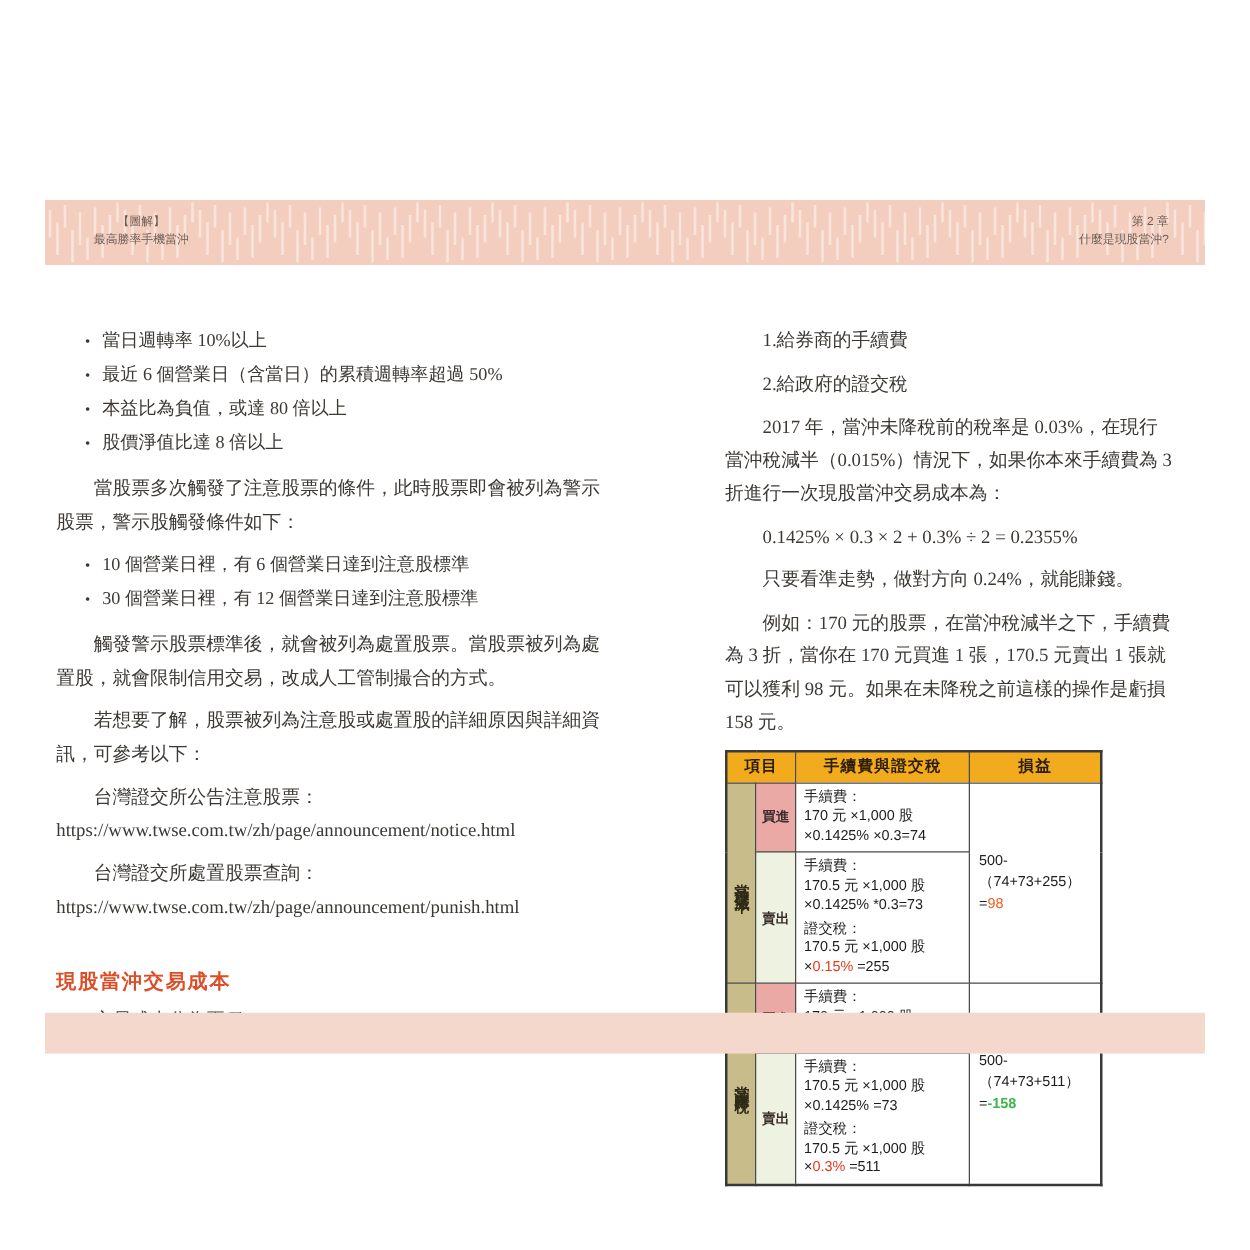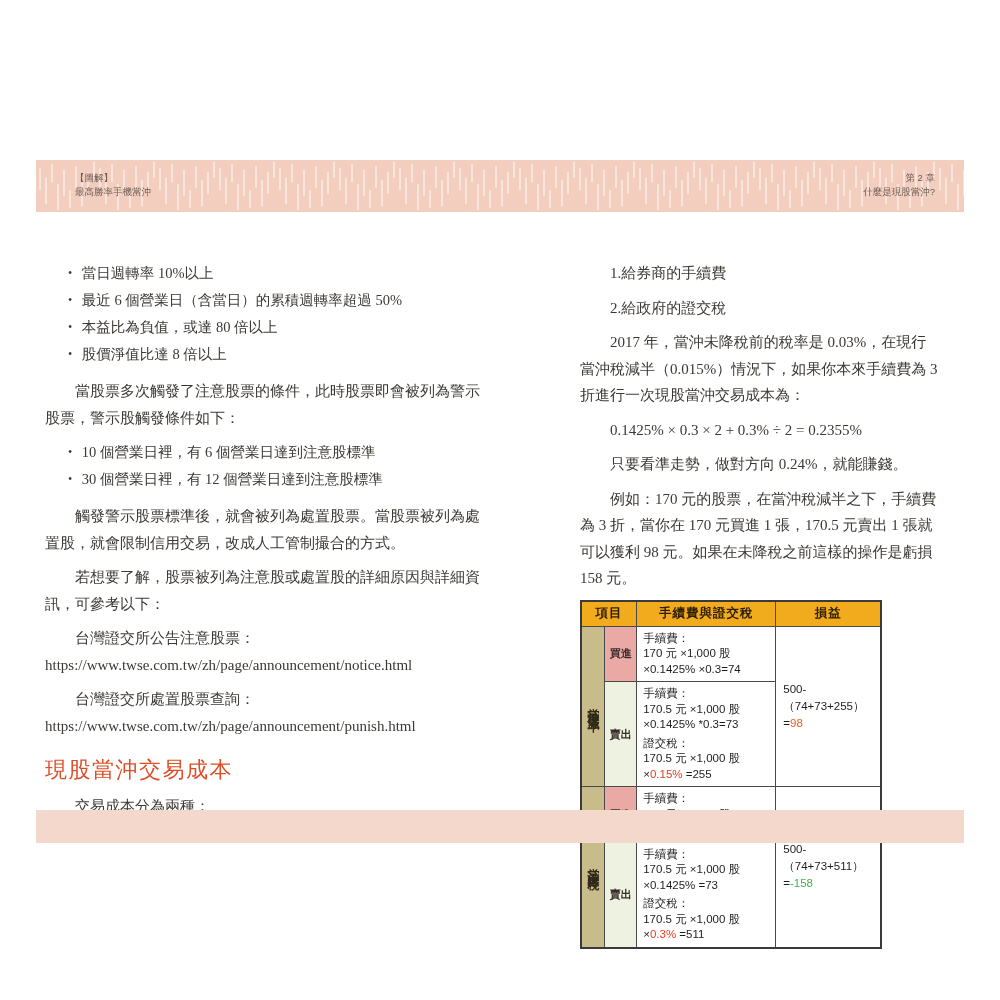--- a/index.html
+++ b/index.html
@@ -10,33 +10,33 @@
   }
   html,body{margin:0;padding:0;}
   body{
     width:1000px;height:1000px;background:#ffffff;position:relative;overflow:hidden;
     font-family:"Liberation Serif","DejaVu Serif",serif;color:var(--text);
   }
   
   .top-band{position:absolute;left:36px;top:160px;width:928px;height:52px;background:var(--band-bg);}
   .top-band svg{position:absolute;inset:0;}
   .band-svg line{stroke:var(--band-mark);stroke-width:2;}
-  .band-left{position:absolute;left:39px;top:11px;font-size:9.5px;line-height:14px;color:#6b5b53;font-family:"Liberation Sans",sans-serif;}
+  .band-left{position:absolute;left:39px;top:11px;font-size:9.5px;line-height:14px;color:#6b5b53;font-family:"Liberation Sans",sans-serif;text-align:center;}
   .band-right{position:absolute;right:29px;top:11px;font-size:9.5px;line-height:14px;color:#6b5b53;text-align:right;font-family:"Liberation Sans",sans-serif;}
   
   .bookpage{position:absolute;top:252px;}
   .page-left{left:45px;width:442px;}
   .page-right{left:580px;width:360px;}
   .bookpage p{margin:8px 0;text-indent:2em;line-height:26.5px;font-size:15px;}
   ul.bullets{list-style:none;margin:8px 0 10px;padding:0 0 0 2.3em;}
   ul.bullets li{line-height:27px;font-size:14.5px;position:relative;}
   ul.bullets li::before{content:"•";position:absolute;left:-1.15em;top:0;font-size:12px;}
   .section-heading{
-    margin:16px 0 6px;font-family:"Liberation Sans","DejaVu Sans",sans-serif;
-    font-size:22px;font-weight:normal;color:var(--heading-red);letter-spacing:1.5px;
+    margin:36px 0 6px;font-family:"Liberation Sans","DejaVu Sans",sans-serif;
+    font-size:16px;font-weight:bold;color:var(--heading-red);letter-spacing:1.5px;
   }
   
   table.cost-table{
     border-collapse:collapse;margin-top:8px;width:302px;
     font-family:"Liberation Sans","DejaVu Sans",sans-serif;font-size:11.5px;color:#1d1d1d;
     border:2px solid #3a3a3a;
   }
   table.cost-table th,table.cost-table td{border:1px solid var(--table-border);}
   table.cost-table thead th{
     background:var(--table-header-bg);height:22px;font-size:12.5px;font-weight:bold;
@@ -50,21 +50,21 @@
   td.side-label{width:32px;text-align:center;vertical-align:middle;font-size:11px;font-weight:bold;padding:4px;color:#3a2c2a;}
   td.buy{background:var(--buy-bg);}
   td.sell{background:var(--sell-bg);}
   td.desc{width:181px;padding:4px 6px;vertical-align:middle;line-height:15.5px;background:#ffffff;}
   td.desc .tax-title{margin-top:3px;}
   td.pnl{width:96px;padding:4px 7px;vertical-align:middle;line-height:17px;background:#ffffff;}
   tr.buy-row{height:37px;}
   tr.sell-row{height:70px;}
   .rate{color:var(--rate-red);}
   .profit{color:var(--profit-orange);}
-  .loss{color:var(--loss-green);}
+  .loss{color:var(--loss-green);font-weight:bold;}
   
   .page-num{position:absolute;top:828px;font-size:11px;color:var(--page-number-gray);font-family:"Liberation Sans",sans-serif;}
   .pn-left{left:62px;}
   .pn-right{right:62px;}
   
   .bottom-band{position:absolute;left:36px;top:810px;width:928px;height:33px;}
   .bottom-band svg{position:absolute;inset:0;}
   .skyline rect{fill:var(--skyline-pink);}
 </style>
 </head>

